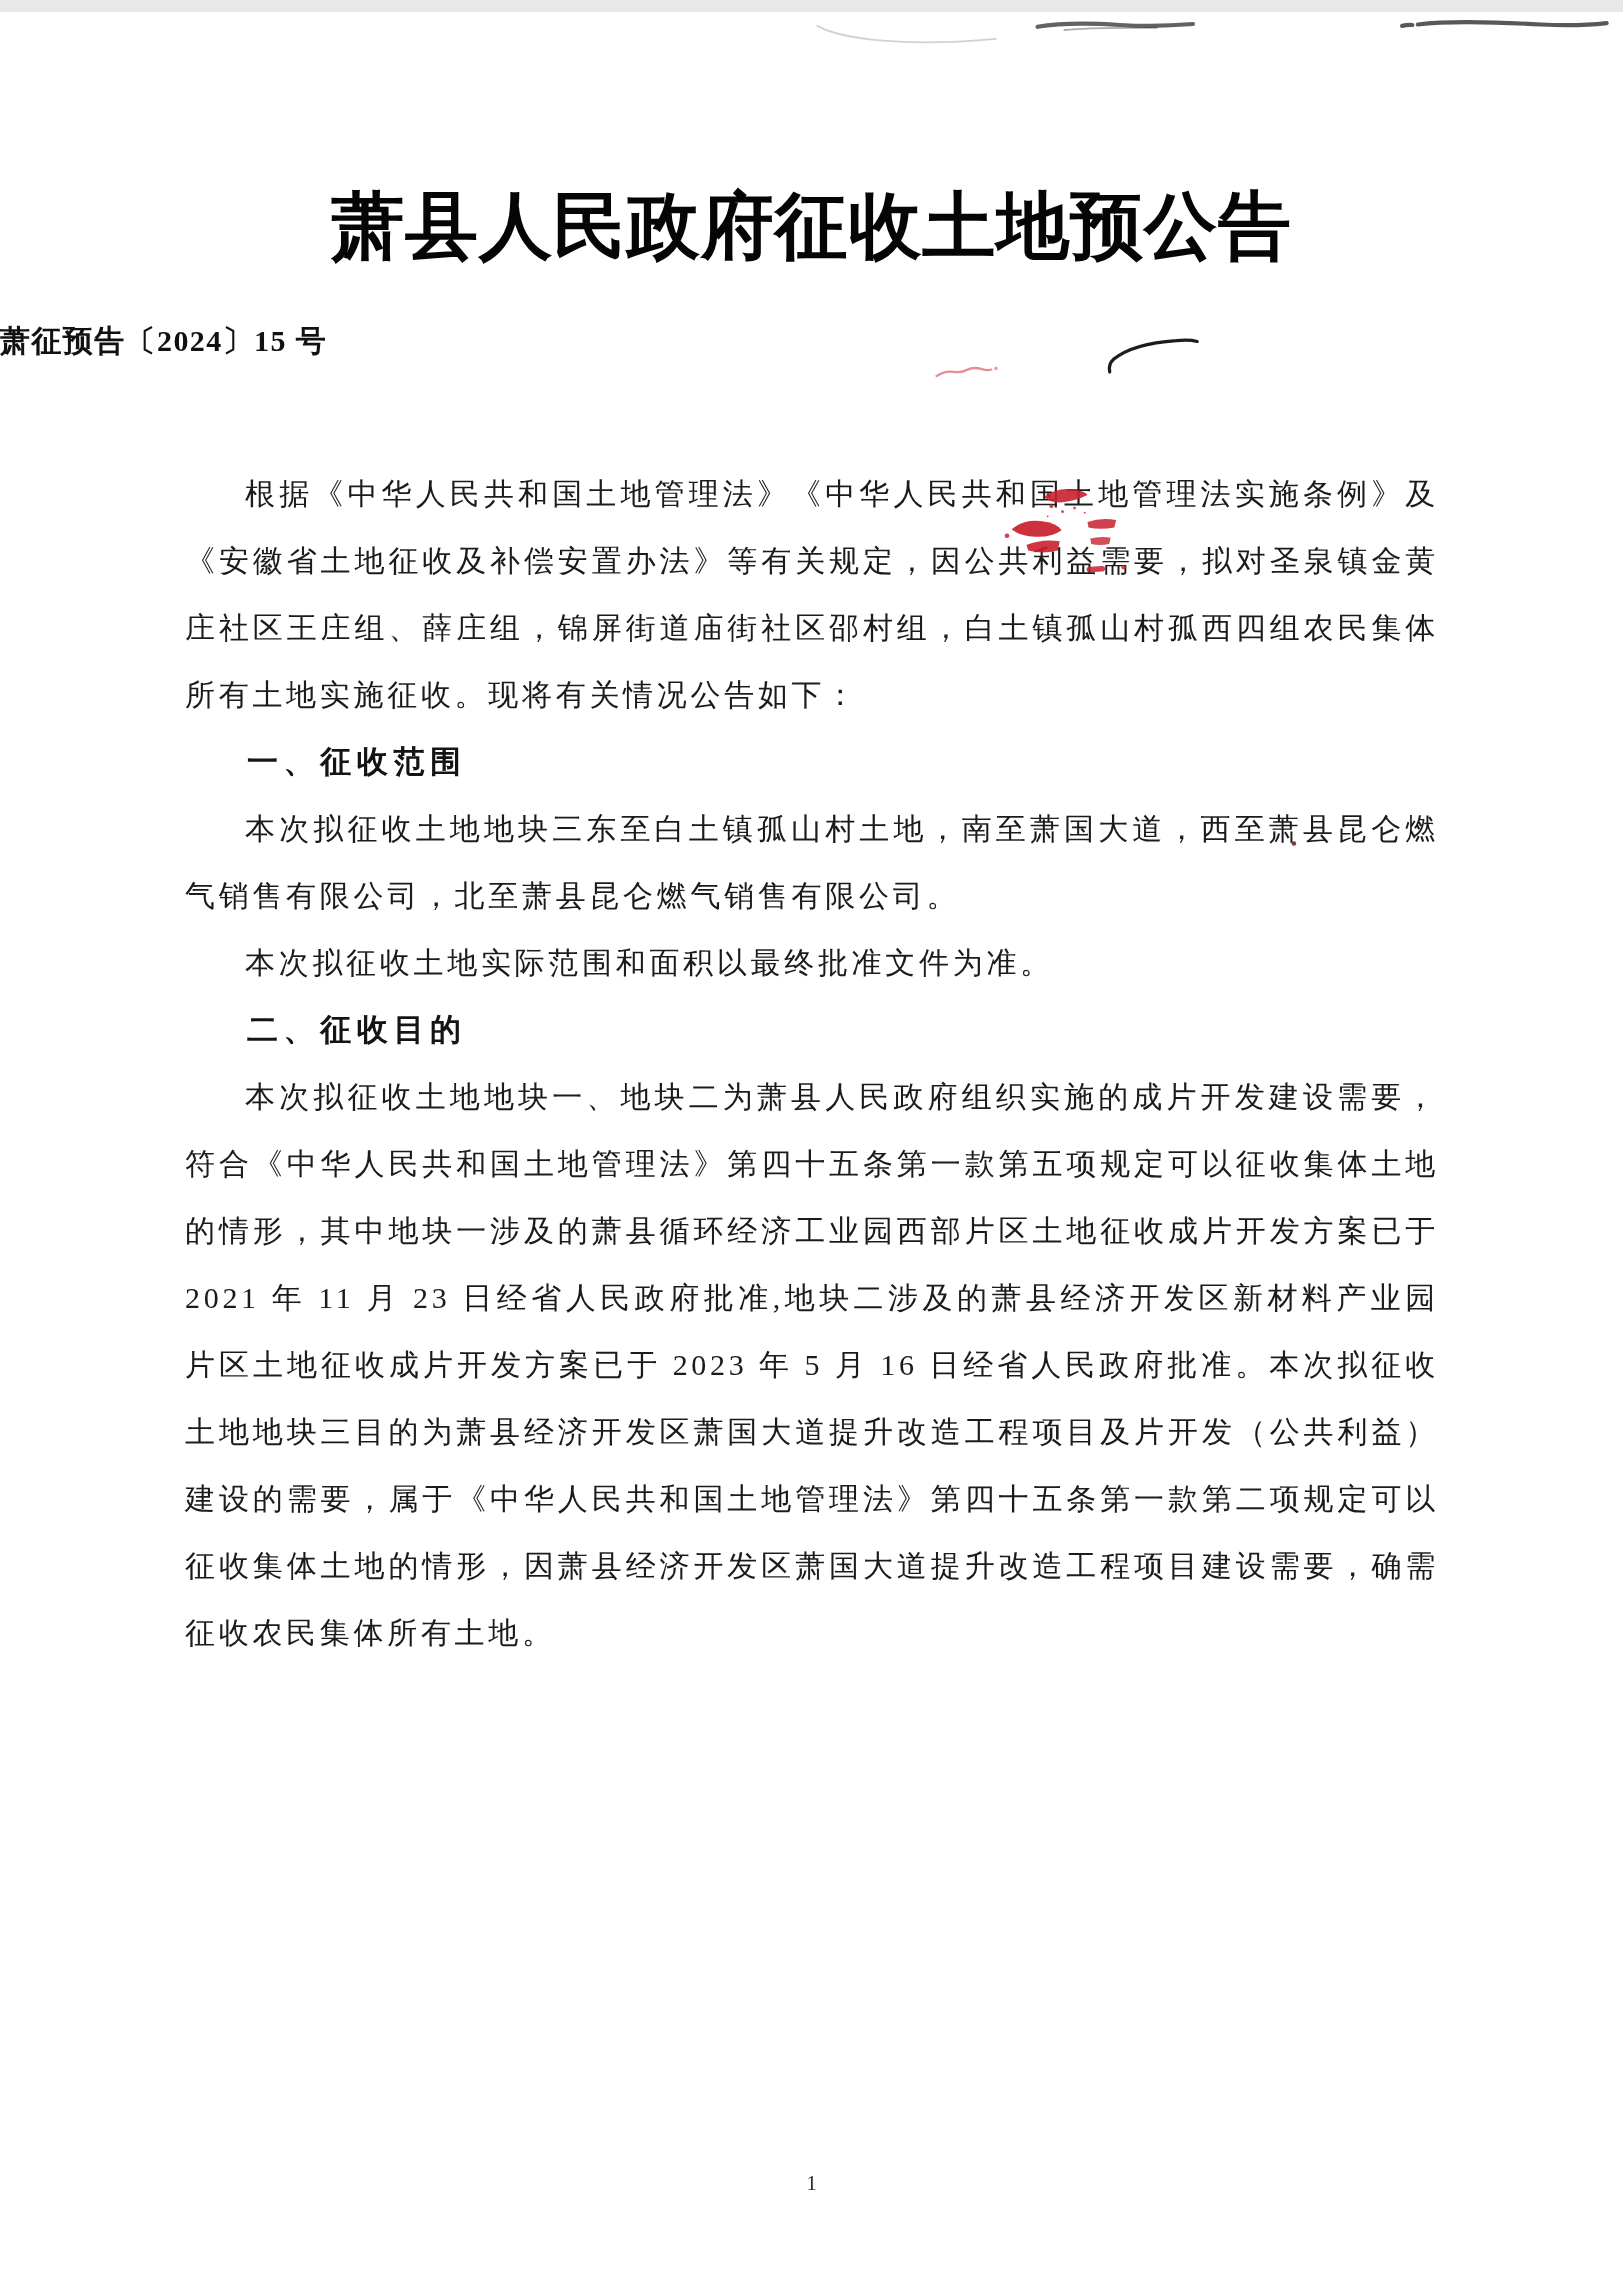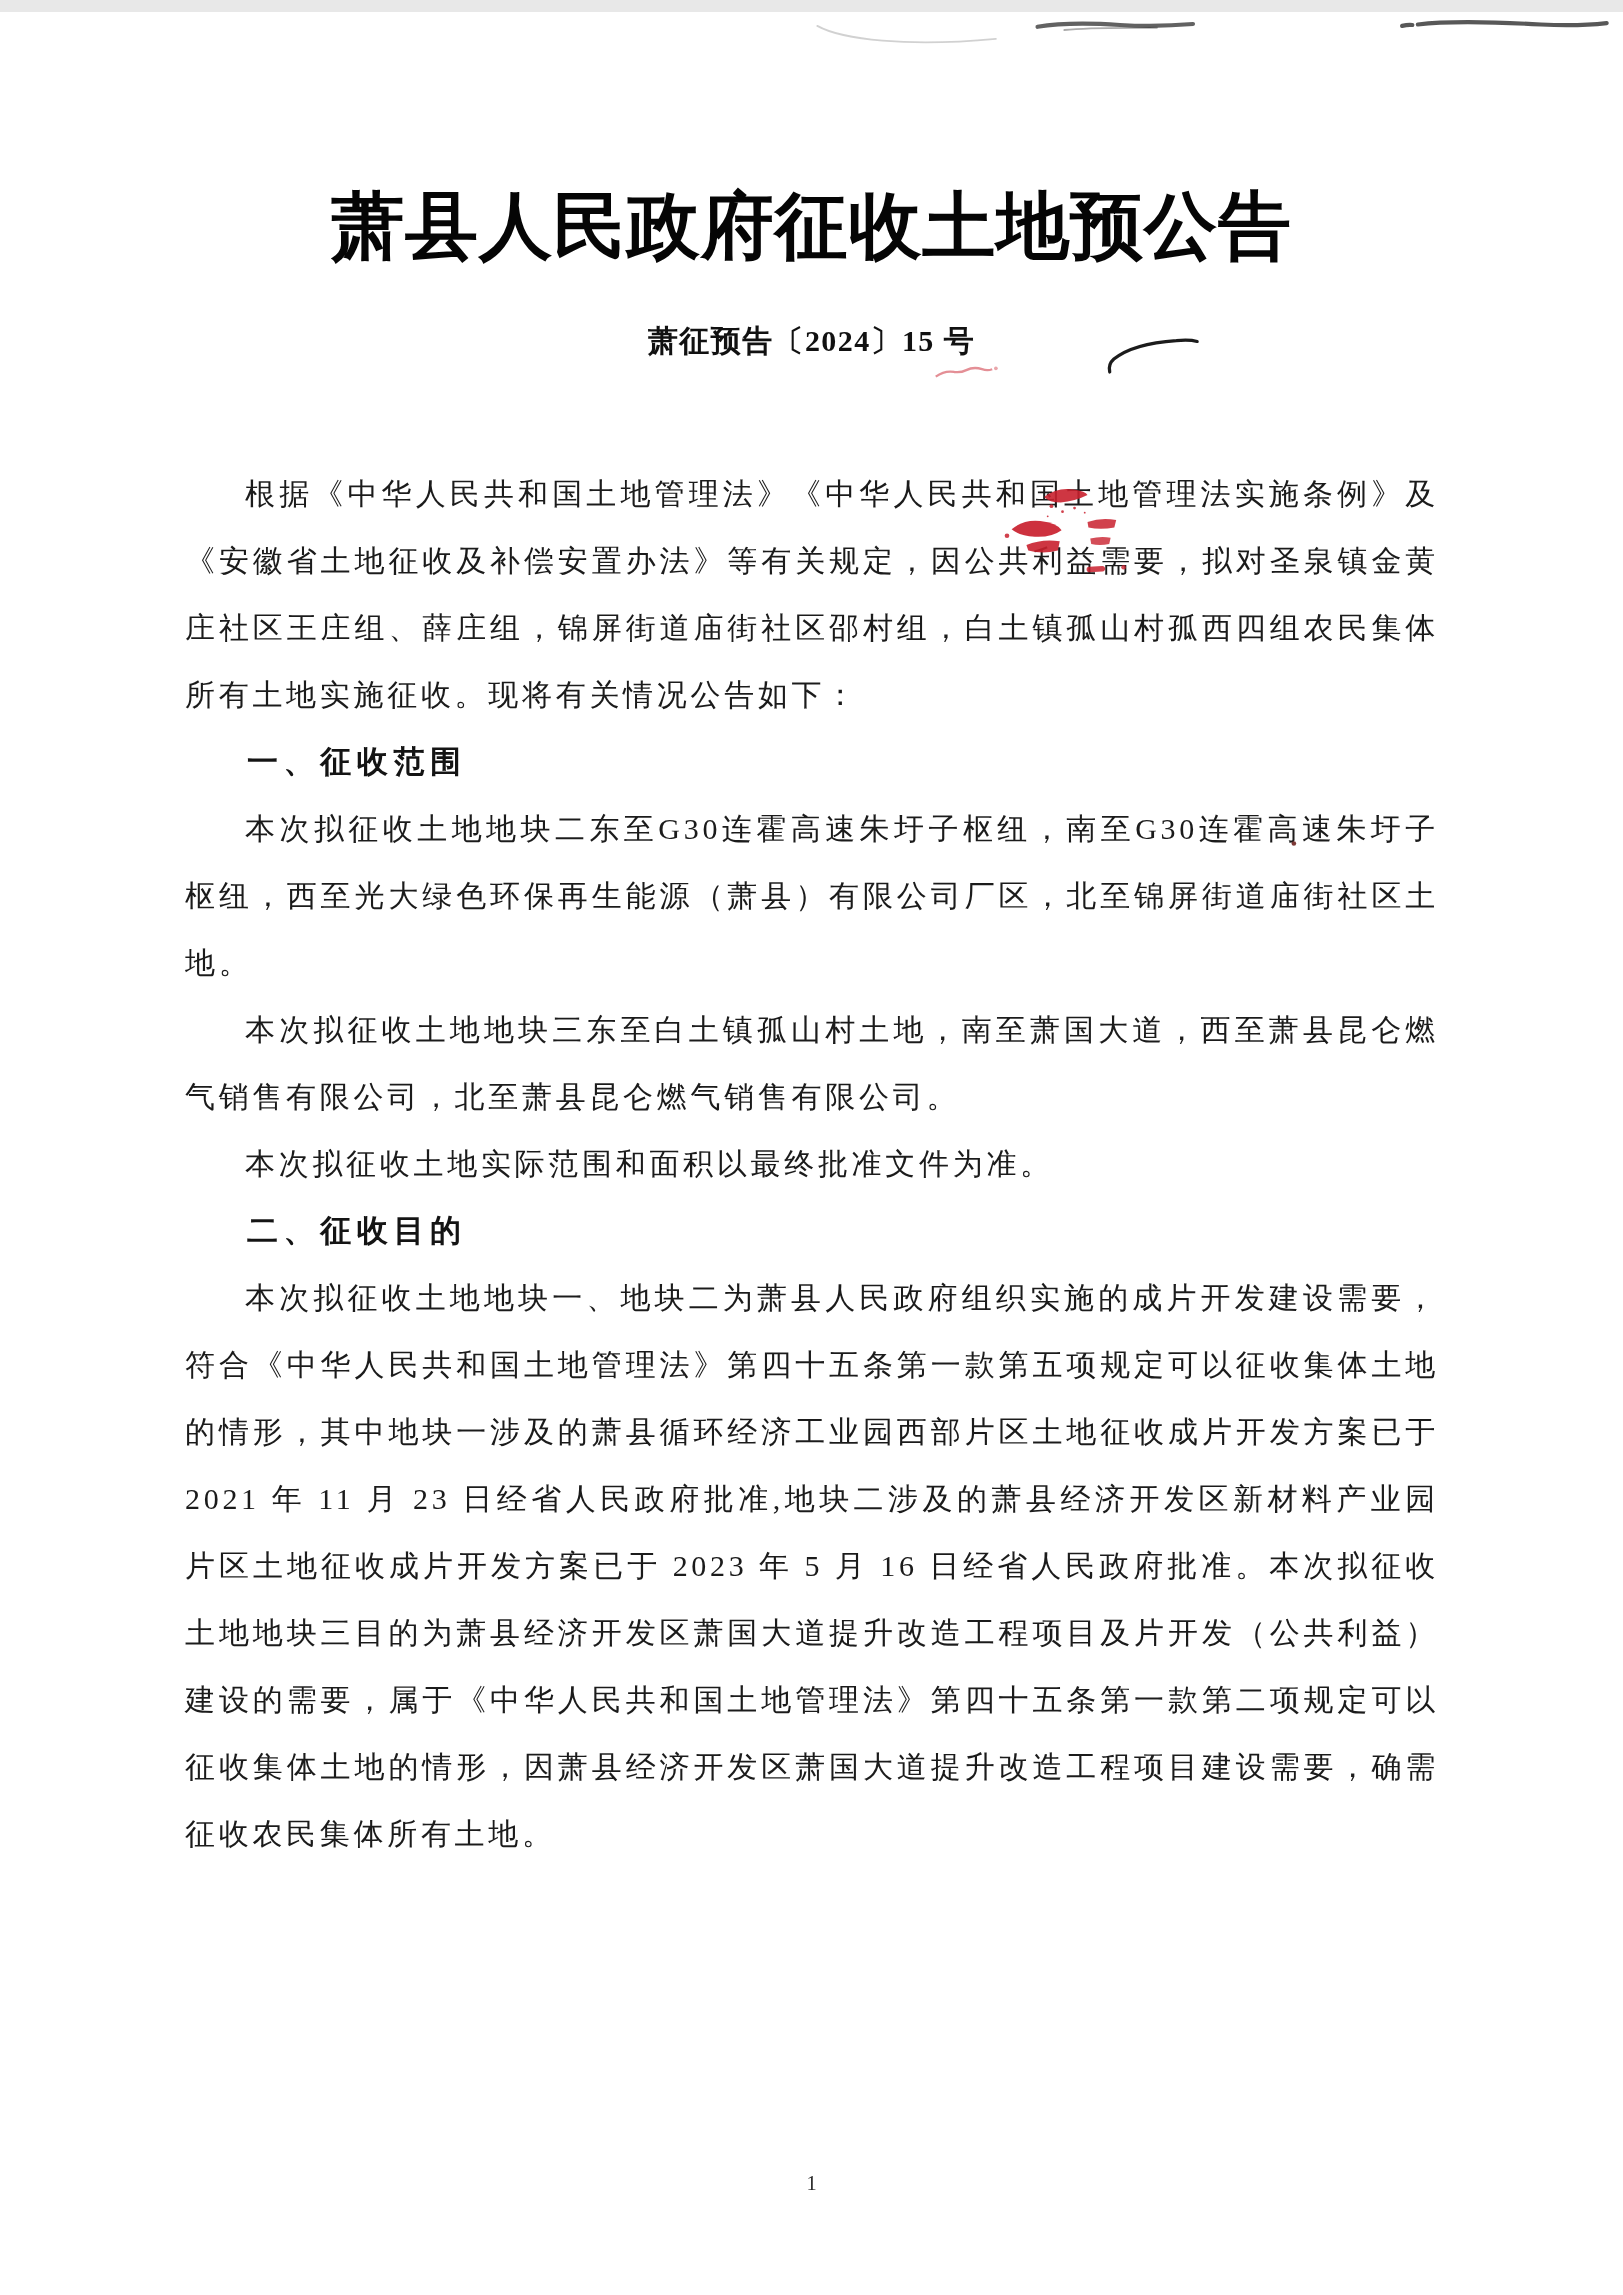--- a/index.html
+++ b/index.html
@@ -19,21 +19,20 @@
     font-weight:700;
     font-size:73px;
     line-height:79px;
     letter-spacing:0.9px;
     color:#050505;
     white-space:nowrap;
   }
   .docnum{
     position:absolute;
     top:311px;left:0;right:0;
-    text-align:center;
     font-family:"Liberation Serif","DejaVu Serif",serif;
     font-weight:700;
     font-size:30px;
     line-height:35px;
     letter-spacing:1.4px;
     color:#111;
   }
   .content{
     position:absolute;
     top:448px;left:185px;right:184px;
@@ -84,21 +83,20 @@
 
 <div class="page" style="--ink_red: #c9202e; --pen_black: #1c1c1c; --smudge_dark: #2e2e2e; --faint_gray: #c6c6c6; --dot_maroon: #6e2420;">
 
   <div class="title">萧县人民政府征收土地预公告</div>
 
   <div class="docnum">萧征预告〔2024〕15 号</div>
 
   <div class="content">
     <p class="para">根据《中华人民共和国土地管理法》《中华人民共和国土地管理法实施条例》及《安徽省土地征收及补偿安置办法》等有关规定，因公共利益需要，拟对圣泉镇金黄庄社区王庄组、薛庄组，锦屏街道庙街社区邵村组，白土镇孤山村孤西四组农民集体所有土地实施征收。现将有关情况公告如下：</p>
     <p class="hd">一、征收范围</p>
-    <p class="para">本次拟征收土地地块二东至G30连霍高速朱圩子枢纽，南至G30连霍高速朱圩子枢纽，西至光大绿色环保再生能源（萧县）有限公司厂区，北至锦屏街道庙街社区土地。</p>
     <p class="para">本次拟征收土地地块三东至白土镇孤山村土地，南至萧国大道，西至萧县昆仑燃气销售有限公司，北至萧县昆仑燃气销售有限公司。</p>
     <p class="para">本次拟征收土地实际范围和面积以最终批准文件为准。</p>
     <p class="hd">二、征收目的</p>
     <p class="para">本次拟征收土地地块一、地块二为萧县人民政府组织实施的成片开发建设需要，符合《中华人民共和国土地管理法》第四十五条第一款第五项规定可以征收集体土地的情形，其中地块一涉及的萧县循环经济工业园西部片区土地征收成片开发方案已于 2021 年 11 月 23 日经省人民政府批准,地块二涉及的萧县经济开发区新材料产业园片区土地征收成片开发方案已于 2023 年 5 月 16 日经省人民政府批准。本次拟征收土地地块三目的为萧县经济开发区萧国大道提升改造工程项目及片开发（公共利益）建设的需要，属于《中华人民共和国土地管理法》第四十五条第一款第二项规定可以征收集体土地的情形，因萧县经济开发区萧国大道提升改造工程项目建设需要，确需征收农民集体所有土地。</p>
   </div>
 
   <div class="pagenum">1</div>
 
   <svg class="artifacts" viewBox="0 0 3507 4960" xmlns="http://www.w3.org/2000/svg">
 

